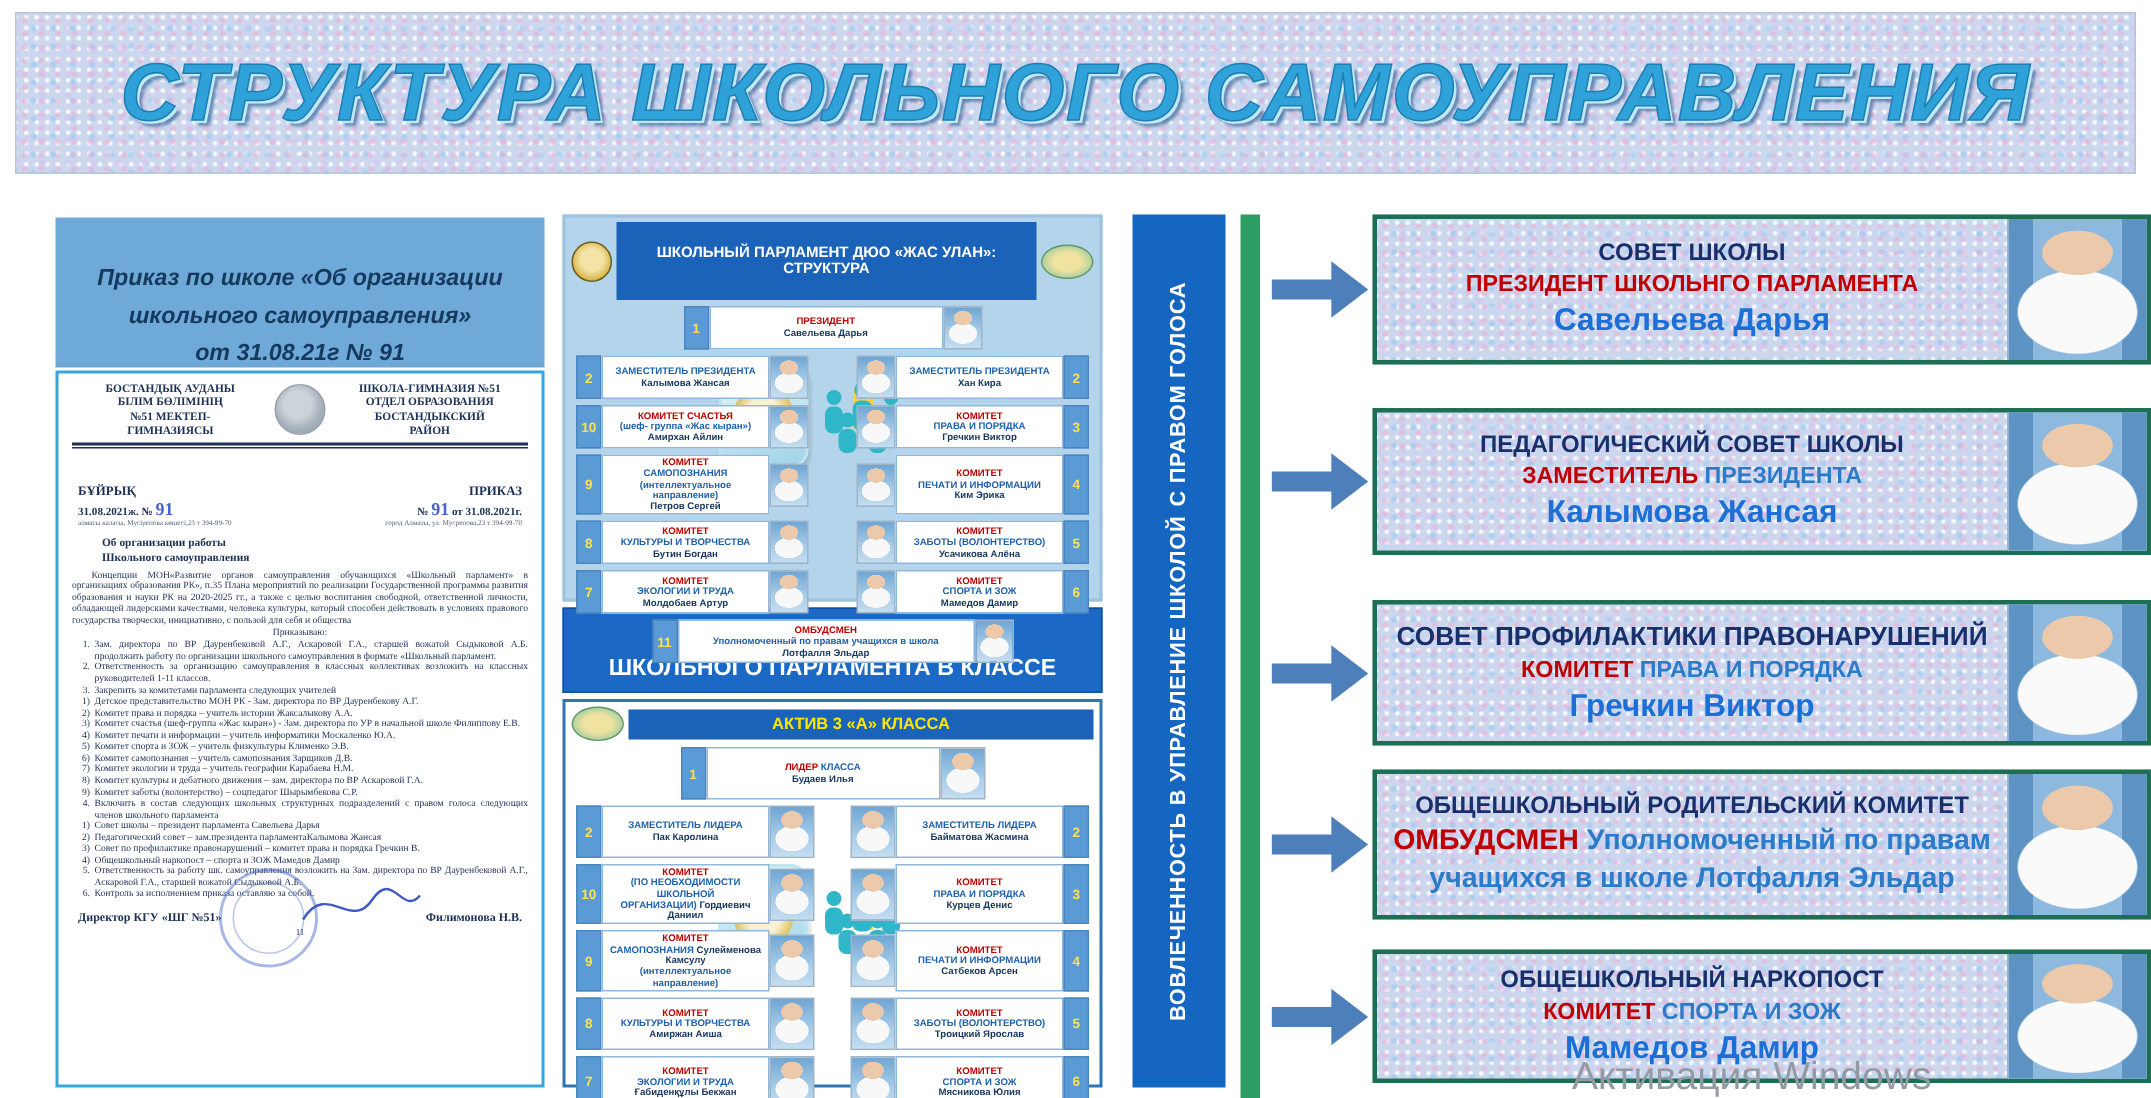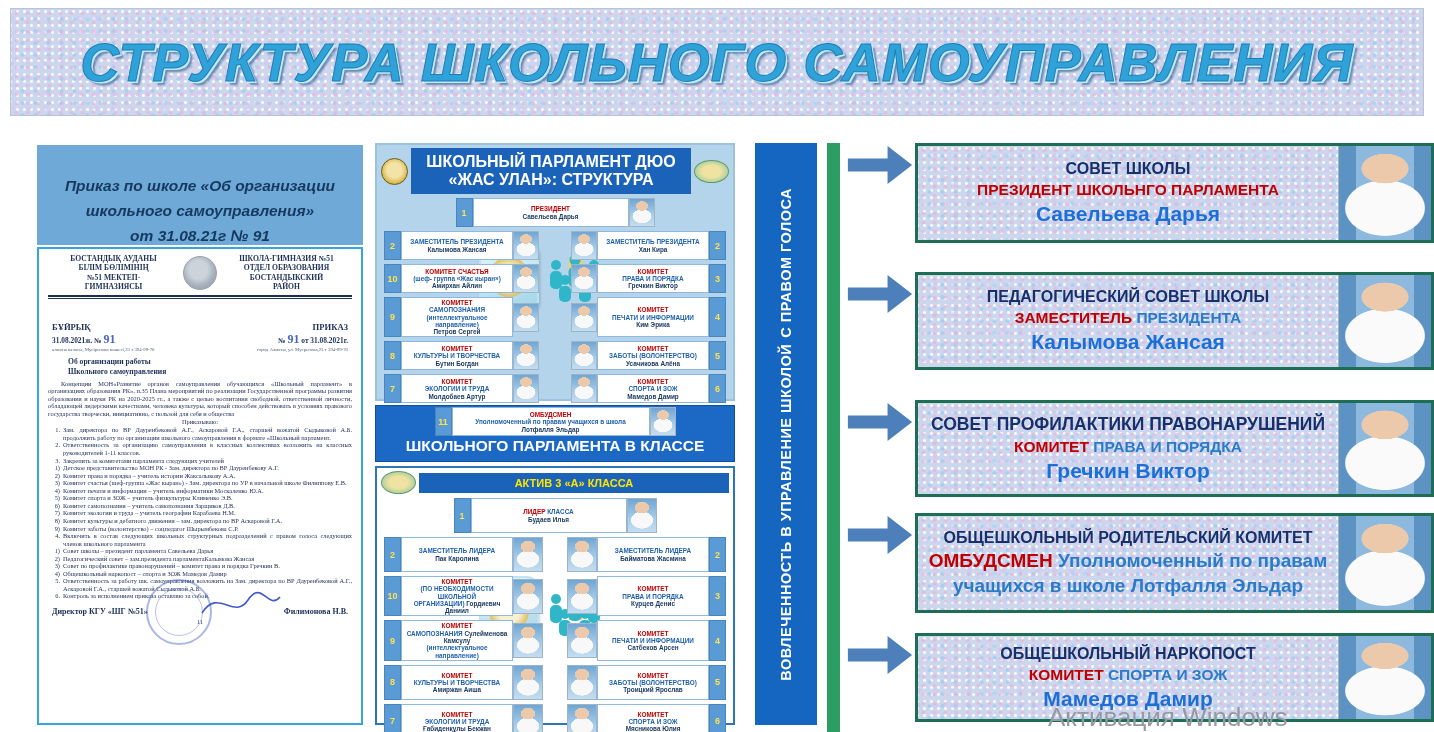--- a/index.html
+++ b/index.html
@@ -57,22 +57,22 @@
   .page-num{text-align:center;font-size:6px;margin-top:3px;}
 
   
   .panel1{position:absolute;left:375px;top:143px;width:360px;height:258px;background:#b3d4ea;
     border:2px solid #9cc2dd;box-sizing:border-box;}
   .p-head{display:flex;align-items:center;gap:3px;margin:3px 4px;position:relative;z-index:2;}
   .logo-round{width:25px;height:25px;border-radius:50%;flex:0 0 auto;border:1px solid #6f5a1d;
     background:radial-gradient(circle at 50% 45%,#f3e3a6 0 40%,#d9b84e 70%,#8a6d20 100%);}
   .logo-oval{width:33px;height:21px;border-radius:50%;flex:0 0 auto;border:1px solid #5f9a6b;
     background:radial-gradient(ellipse at 50% 50%,#f0e2a0 0 40%,#a9cf9f 75%,#5f9a6b 100%);}
-  .bar-blue{flex:1;background:#1b63b8;color:#fff;font-weight:bold;font-size:16px;
-    text-align:center;padding:5px 2px;}
+  .bar-blue{flex:1;background:#1b63b8;color:#fff;font-weight:bold;font-size:10px;
+    text-align:center;padding:15px 2px;}
   .bar-blue.yellow{color:#ffe600;font-size:11px;padding:4px 2px;}
 
   .orgrows{position:relative;z-index:1;display:flex;flex-direction:column;gap:4px;padding:1px 7px 0;}
   .orgrow{display:flex;}
   .orgrow.center{justify-content:center;}
   .orgrow.pair{justify-content:space-between;}
   .orgnode{display:flex;align-items:stretch;}
   .badge{width:15px;background:#5b9bd5;color:#ffe14d;font-weight:bold;font-size:9px;
     display:flex;align-items:center;justify-content:center;border:1px solid #4a86bd;}
   .nodebox{background:#fff;border:1px solid #8fb8dc;display:flex;flex-direction:column;
@@ -107,21 +107,21 @@
 
   
   .vbanner{position:absolute;left:755px;top:143px;width:62px;height:582px;background:#1566c0;
     display:flex;align-items:center;justify-content:center;}
   .vtext{writing-mode:vertical-rl;transform:rotate(180deg);text-align:center;
     display:flex;gap:6px;}
   .vtext div{color:#fff;font-weight:bold;font-size:14.5px;letter-spacing:.5px;}
   .greenbar{position:absolute;left:827px;top:143px;width:13px;height:589px;background:#2d9e63;}
 
   
-  .rrow{position:absolute;left:845px;width:589px;display:flex;align-items:flex-start;}
+  .rrow{position:absolute;left:845px;width:589px;display:flex;align-items:center;}
   .rrow:nth-of-type(1){top:143px;height:100px;}
   .rrow:nth-of-type(2){top:272px;height:98px;}
   .rrow:nth-of-type(3){top:400px;height:97px;}
   .rrow:nth-of-type(4){top:513px;height:100px;}
   .rrow:nth-of-type(5){top:633px;height:89px;}
   .arrow{flex:0 0 70px;display:flex;align-items:center;justify-content:center;}
   .rbox{flex:1;height:100%;border:3px solid #1e6e54;box-sizing:border-box;display:flex;align-items:stretch;}
   .rtext{flex:1;display:flex;flex-direction:column;align-items:center;justify-content:center;
     gap:3px;padding:2px 4px;text-align:center;}
   .rphoto{flex:0 0 92px;border-left:1px solid #9fb4c6;

